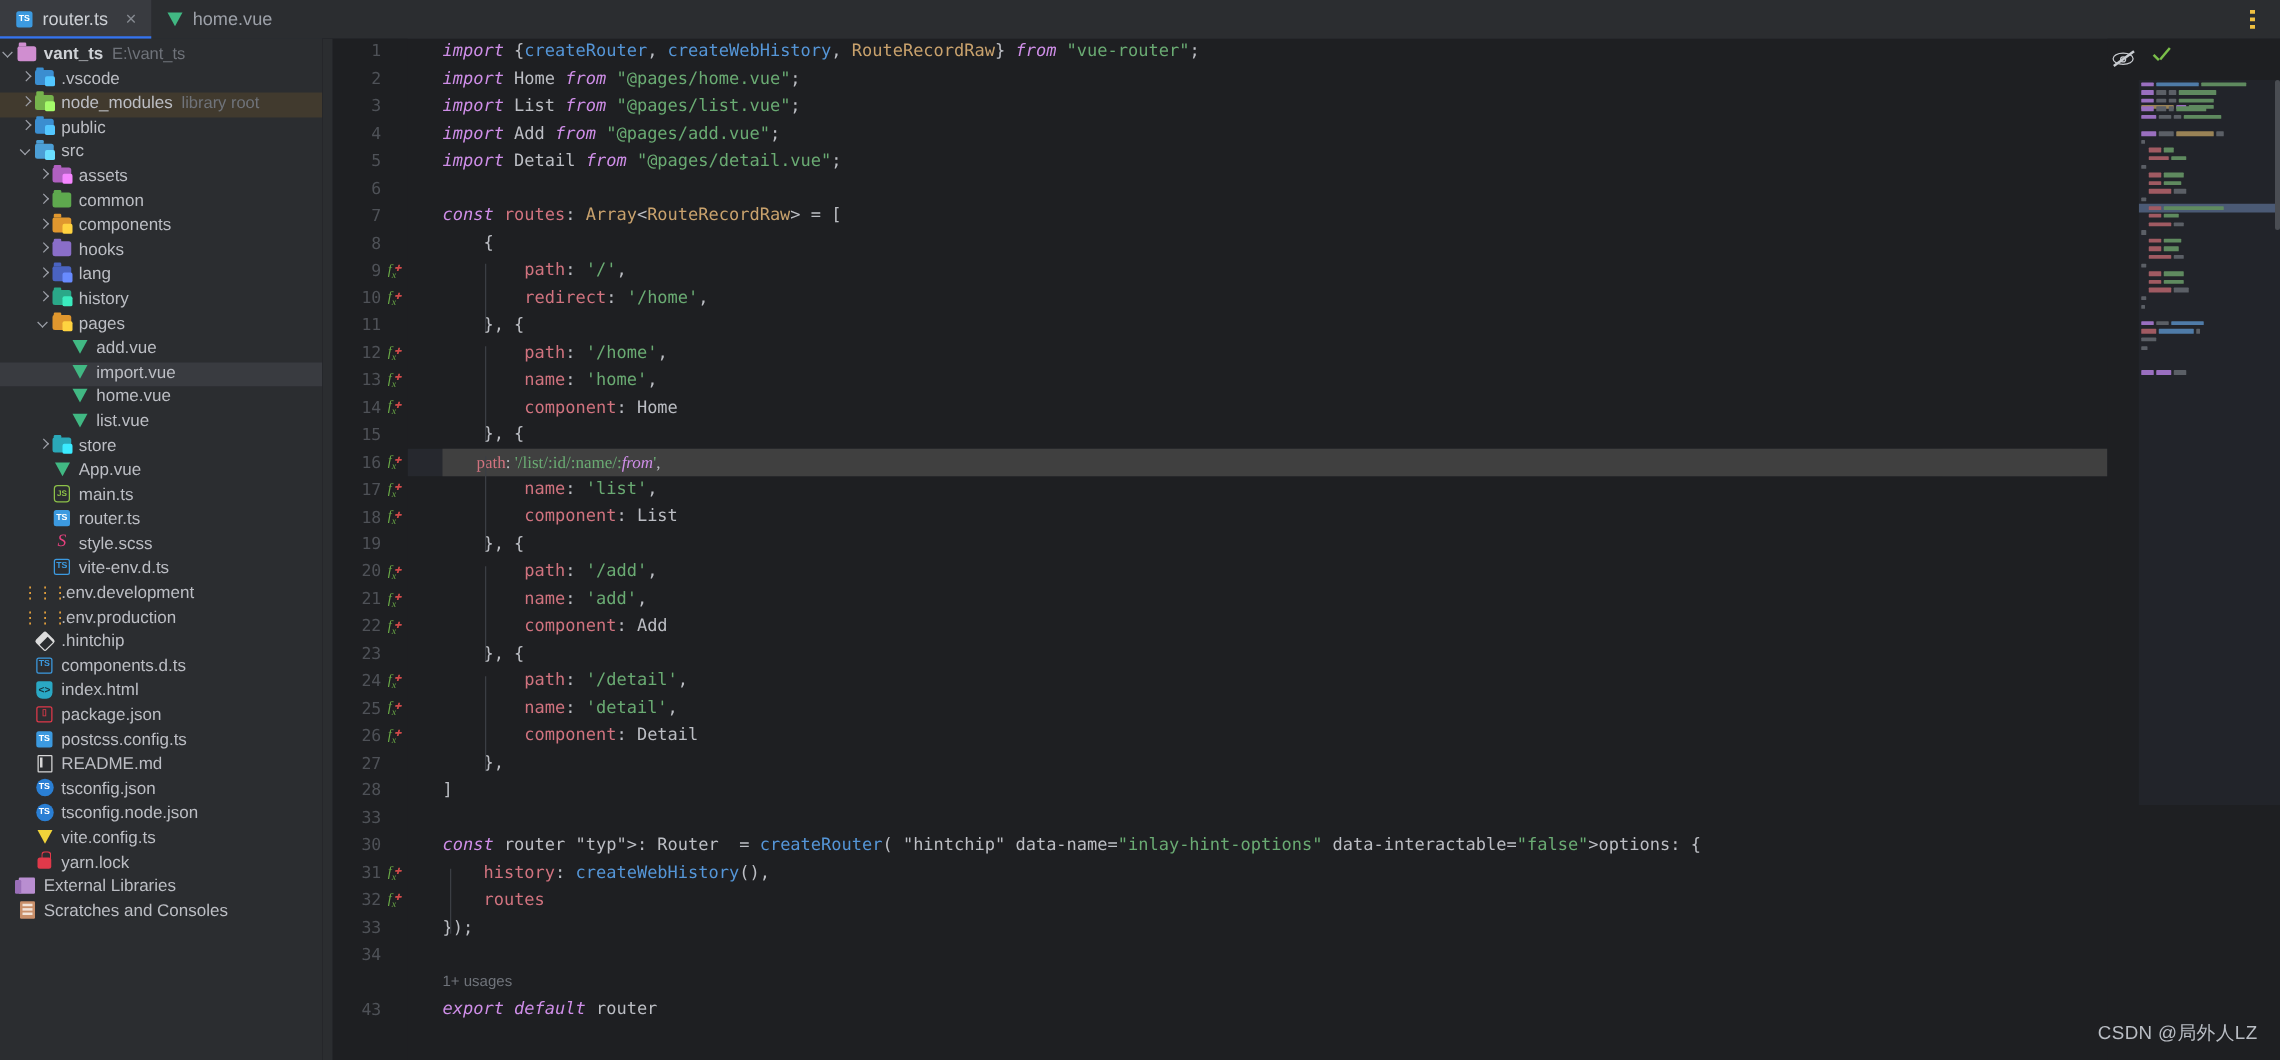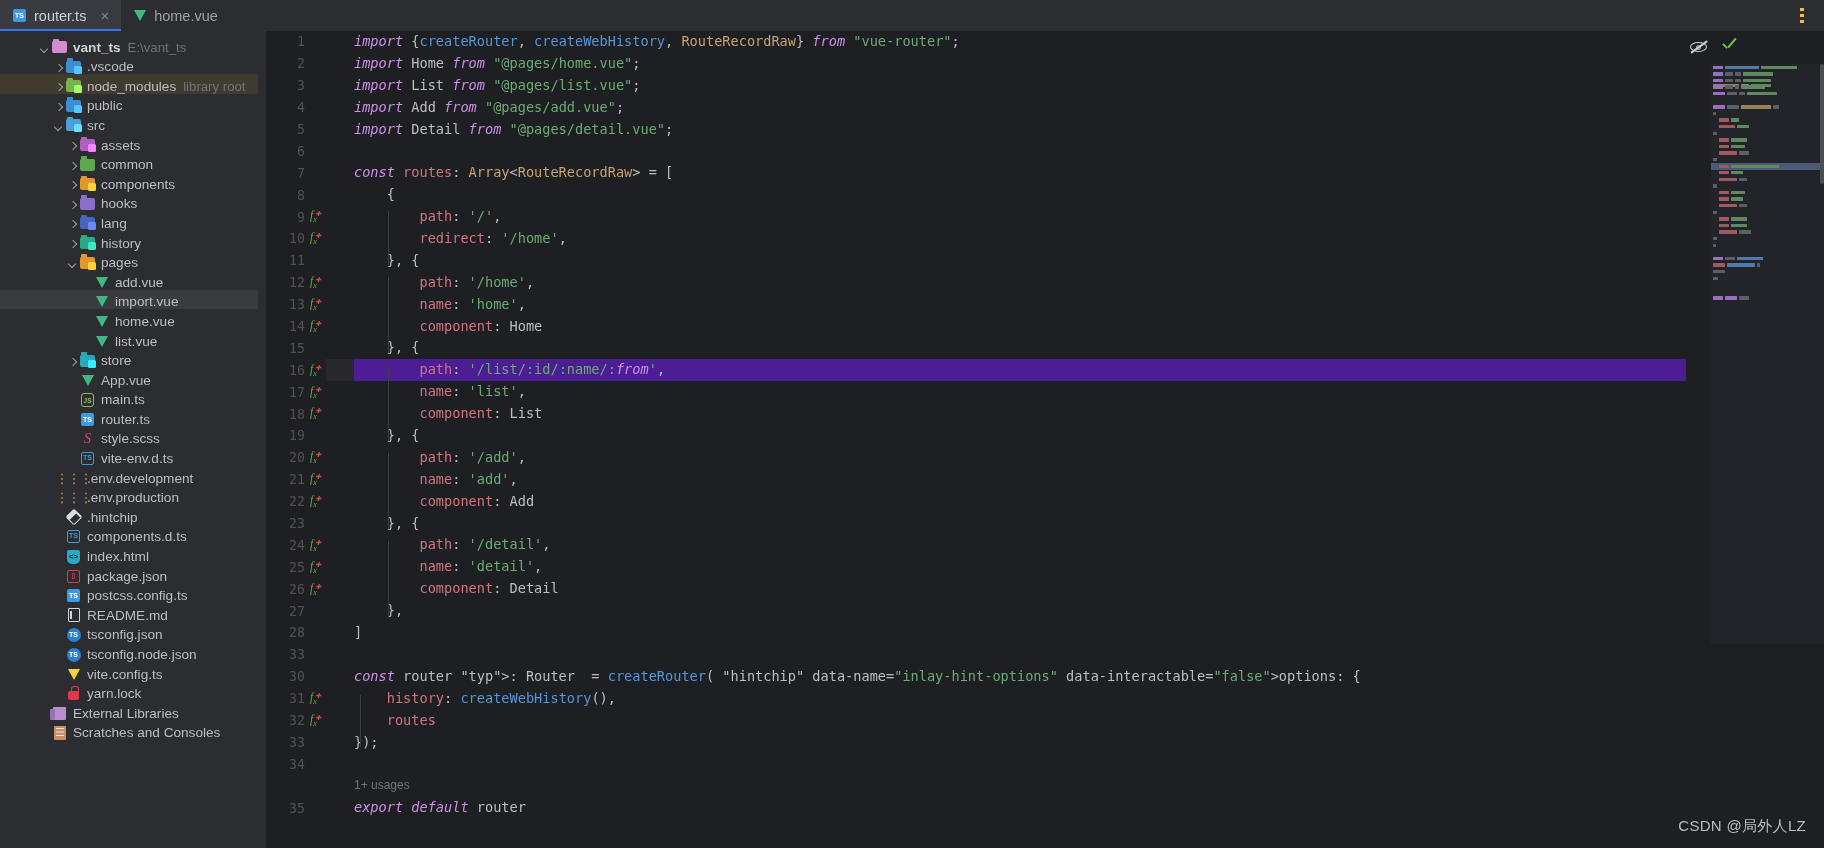--- a/index.html
+++ b/index.html
@@ -116,27 +116,26 @@
     width: 258px;
     min-width: 258px;
     background: #2b2d30;
     padding-top: 4px;
     overflow: hidden;
     position: relative;
   }
   .tree-row {
     height: 19.6px;
     display: flex;
-    align-items: flex-end;
+    align-items: flex-start;
     font-size: 13.6px;
     color: #bcbec4;
     white-space: nowrap;
     position: relative;
     padding-right: 4px;
-    padding-left: 38px;
   }
   .tree-row.sel-grey { background: #393b40; }
   .tree-row.sel-brown { background: #413a2e; }
   .tree-row .arrow {
     width: 13px;
     min-width: 13px;
     height: 13px;
     position: relative;
   }
   .tree-row .arrow.closed::before {
@@ -428,22 +427,23 @@
     font-size: 13.6px;
     white-space: pre;
   }
   .cline {
     height: 21.9px;
     line-height: 21.9px;
     color: #bcbec4;
     position: relative;
   }
   .cline.cur {
-    background: #4c1d95;
+    background: #404040;
     box-shadow: -28px 0 0 #26282e, 1200px 0 0 #26282e;
+    font-family: Liberation Serif, serif;
   }
   .usages {
     height: 21.9px;
     line-height: 21.9px;
     font-family: "Liberation Sans", sans-serif;
     font-size: 12px;
     color: #6f737a;
   }
   .kw   { color: #cf8ee8; font-style: italic; }
   .fn   { color: #5596d8; }
@@ -1043,21 +1043,21 @@
           <div class="grow">
             <span class="lnum">33</span>
             <span class="fx none">f<sub style="font-size:8px">x</sub></span>
           </div>
           <div class="grow">
             <span class="lnum">34</span>
             <span class="fx none">f<sub style="font-size:8px">x</sub></span>
           </div>
           <div class="grow"></div>
           <div class="grow">
-            <span class="lnum">35</span>
+            <span class="lnum">43</span>
             <span class="fx none">f<sub style="font-size:8px">x</sub></span>
           </div>
         </div>
 
       <div class="codepane">
         <div class="code" id="code"><div class="cline"><span class="kw">import</span> {<span class="fn">createRouter</span>, <span class="fn">createWebHistory</span>, <span class="cls">RouteRecordRaw</span>} <span class="kw">from</span> <span class="str">"vue-router"</span>;</div><div class="cline"><span class="kw">import</span> Home <span class="kw">from</span> <span class="str">"@pages/home.vue"</span>;</div><div class="cline"><span class="kw">import</span> List <span class="kw">from</span> <span class="str">"@pages/list.vue"</span>;</div><div class="cline"><span class="kw">import</span> Add <span class="kw">from</span> <span class="str">"@pages/add.vue"</span>;</div><div class="cline"><span class="kw">import</span> Detail <span class="kw">from</span> <span class="str">"@pages/detail.vue"</span>;</div><div class="cline">&nbsp;</div><div class="cline"><span class="kw">const</span> <span class="prop">routes</span>: <span class="cls">Array</span>&lt;<span class="cls">RouteRecordRaw</span>&gt; = [</div><div class="cline">    {</div><div class="cline">        <span class="prop">path</span>: <span class="str">'/'</span>,</div><div class="cline">        <span class="prop">redirect</span>: <span class="str">'/home'</span>,</div><div class="cline">    }, {</div><div class="cline">        <span class="prop">path</span>: <span class="str">'/home'</span>,</div><div class="cline">        <span class="prop">name</span>: <span class="str">'home'</span>,</div><div class="cline">        <span class="prop">component</span>: Home</div><div class="cline">    }, {</div><div class="cline cur">        <span class="prop">path</span>: <span class="str">'/list/:id/:name/:<span class="kw">from</span>'</span>,</div><div class="cline">        <span class="prop">name</span>: <span class="str">'list'</span>,</div><div class="cline">        <span class="prop">component</span>: List</div><div class="cline">    }, {</div><div class="cline">        <span class="prop">path</span>: <span class="str">'/add'</span>,</div><div class="cline">        <span class="prop">name</span>: <span class="str">'add'</span>,</div><div class="cline">        <span class="prop">component</span>: Add</div><div class="cline">    }, {</div><div class="cline">        <span class="prop">path</span>: <span class="str">'/detail'</span>,</div><div class="cline">        <span class="prop">name</span>: <span class="str">'detail'</span>,</div><div class="cline">        <span class="prop">component</span>: Detail</div><div class="cline">    },</div><div class="cline">]</div><div class="cline">&nbsp;</div><div class="cline"><span class="kw">const</span> router <span class="&lt;span">"typ"</span>&gt;: Router  = <span class="fn">createRouter</span>( <span class="&lt;span">"hintchip"</span> data-name=<span class="str">"inlay-hint-options"</span> data-interactable=<span class="str">"false"</span>&gt;options: {</div><div class="cline">    <span class="prop">history</span>: <span class="fn">createWebHistory</span>(),</div><div class="cline">    <span class="prop">routes</span></div><div class="cline">});</div><div class="cline">&nbsp;</div><div class="usages">1+ usages</div><div class="cline"><span class="kw">export</span> <span class="kw">default</span> router</div><div class="iguide" style="top: 180px; height: 54px; left: 62px;"></div><div class="iguide" style="top: 246px; height: 76px; left: 62px;"></div><div class="iguide" style="top: 334px; height: 76px; left: 62px;"></div><div class="iguide" style="top: 422px; height: 76px; left: 62px;"></div><div class="iguide" style="top: 510px; height: 76px; left: 62px;"></div><div class="iguide" style="top: 664px; height: 52px; left: 34px;"></div></div>
       </div>
 
       <div class="rightcol">
         <div class="insp-icons">

